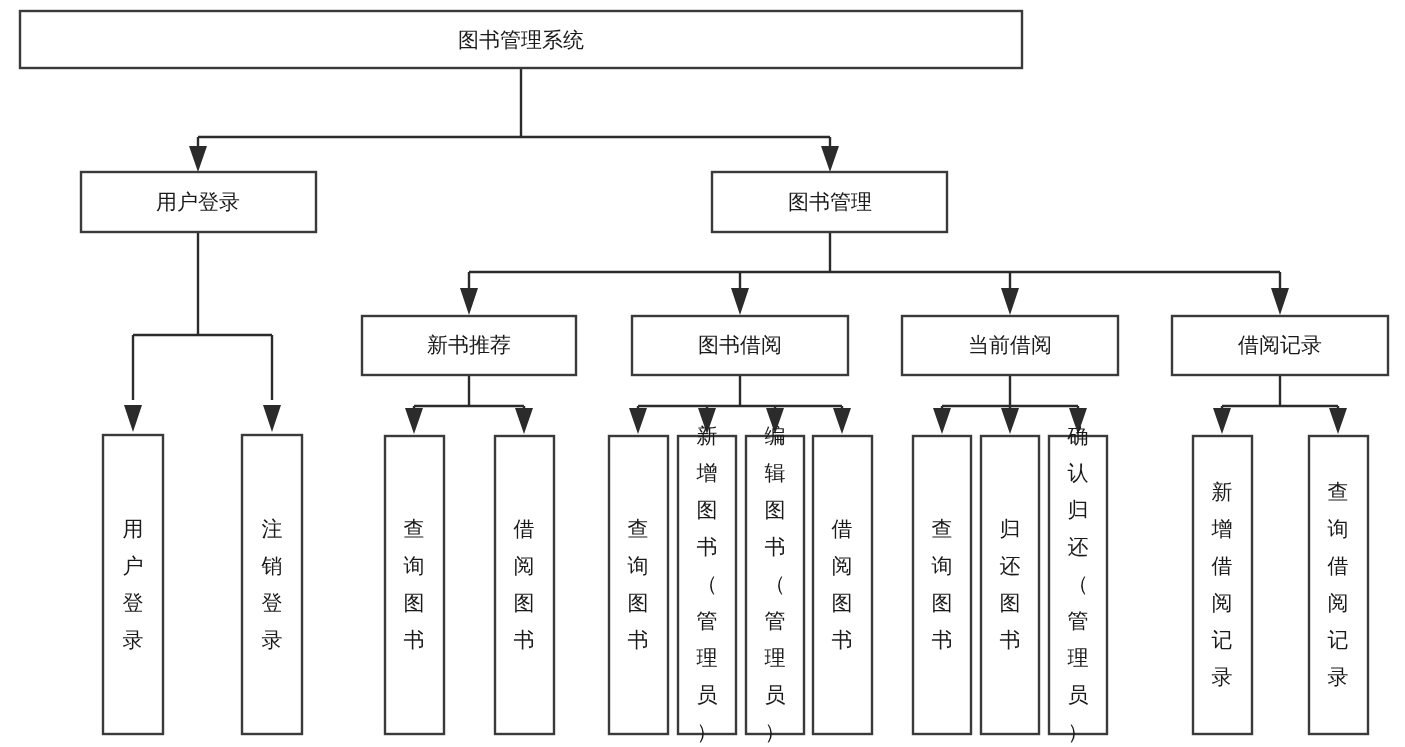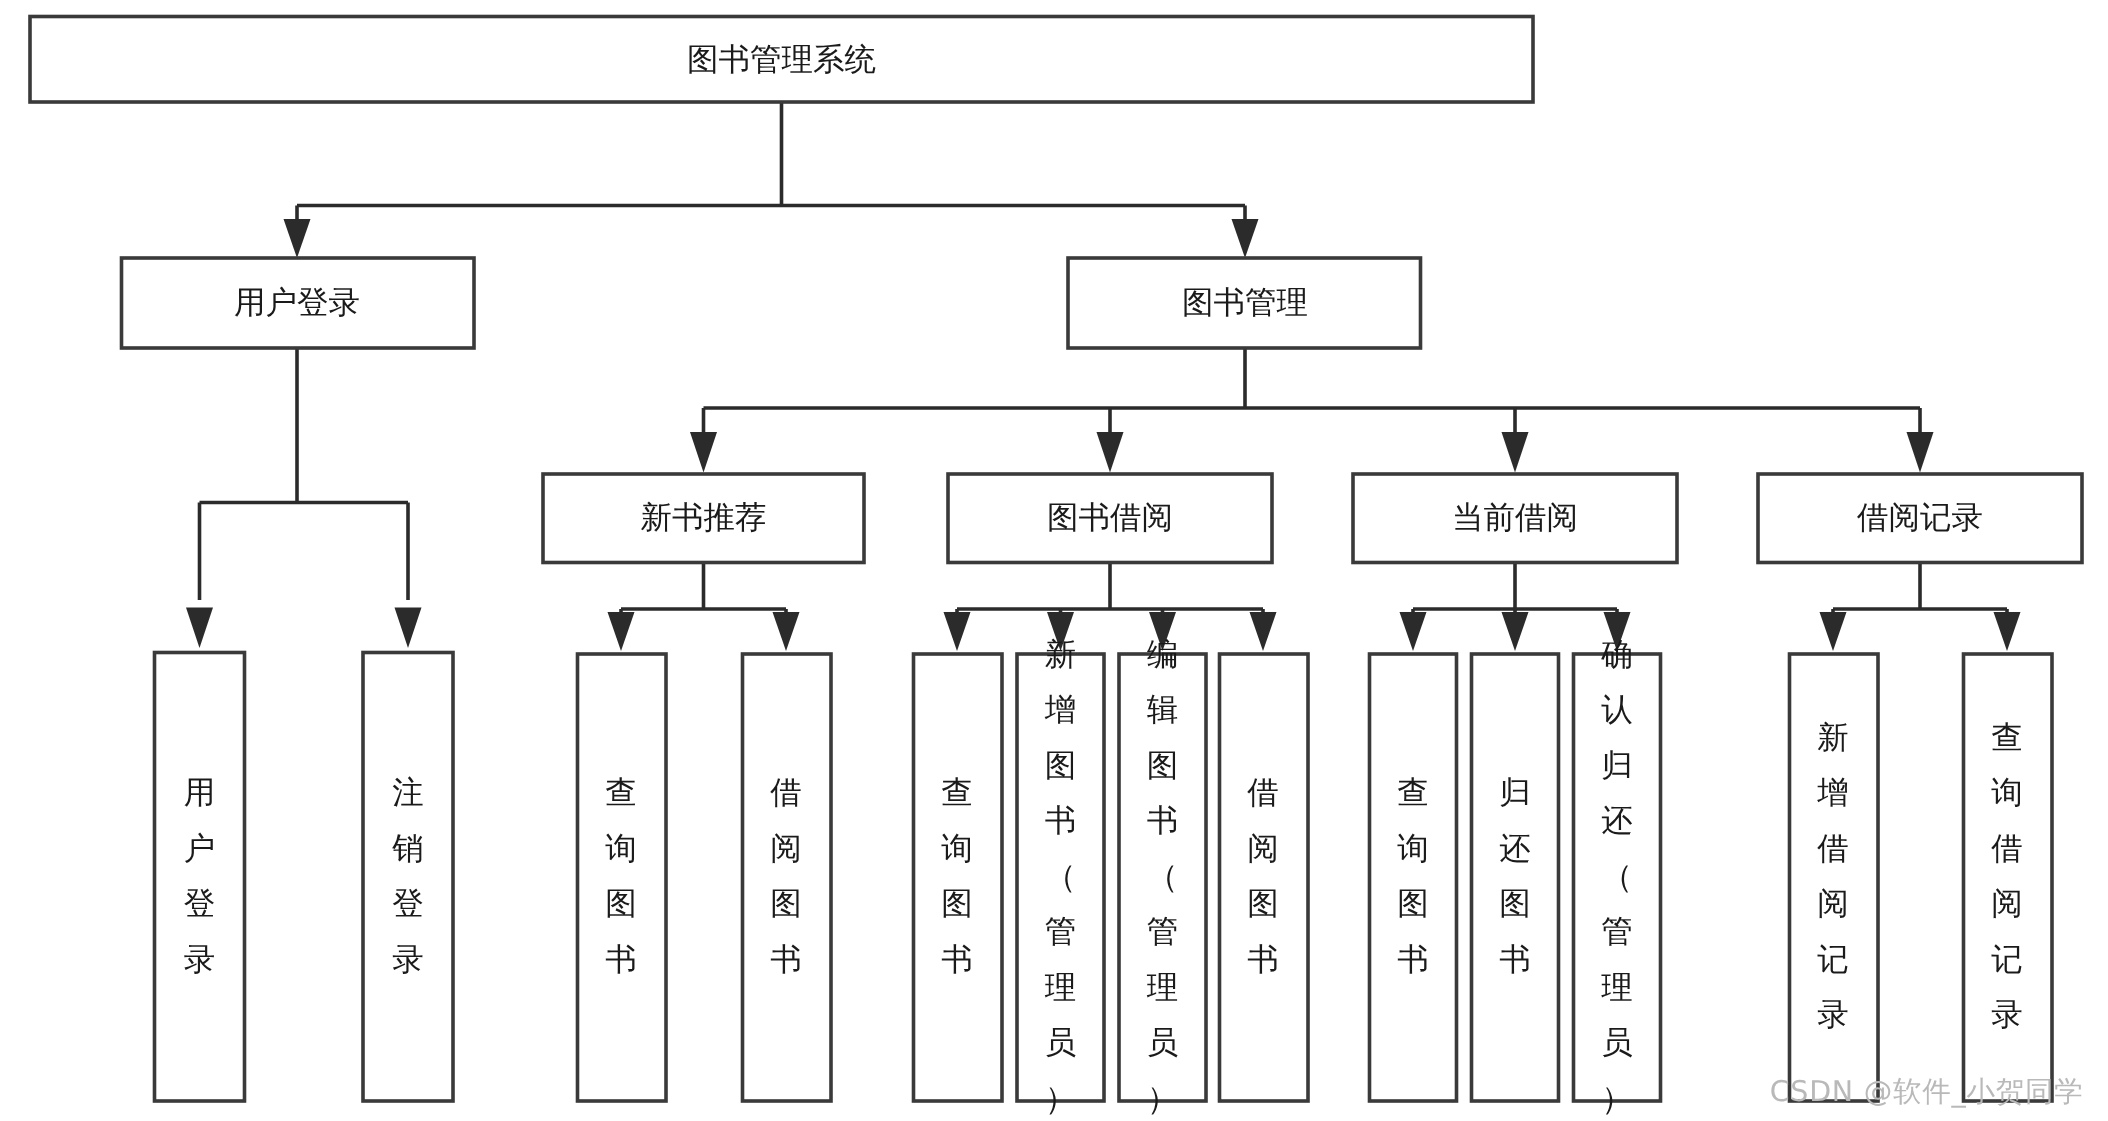--- a/index.html
+++ b/index.html
@@ -229,14 +229,13 @@
     <g>
       <rect class="node-box" x="1193" y="436" width="59" height="298"></rect>
       <text class="node-label-v" x="1222" y="584"><tspan x="1222" y="498.5">新</tspan><tspan x="1222" y="535.5">增</tspan><tspan x="1222" y="572.5">借</tspan><tspan x="1222" y="609.5">阅</tspan><tspan x="1222" y="646.5">记</tspan><tspan x="1222" y="683.5">录</tspan></text>
     </g>
     <g>
       <rect class="node-box" x="1309" y="436" width="59" height="298"></rect>
       <text class="node-label-v" x="1338" y="584"><tspan x="1338" y="498.5">查</tspan><tspan x="1338" y="535.5">询</tspan><tspan x="1338" y="572.5">借</tspan><tspan x="1338" y="609.5">阅</tspan><tspan x="1338" y="646.5">记</tspan><tspan x="1338" y="683.5">录</tspan></text>
     </g>
   </svg>
 
-  <div class="watermark-text">CSDN @软件_小贺同学</div>
 </div>
 
 </body></html>

